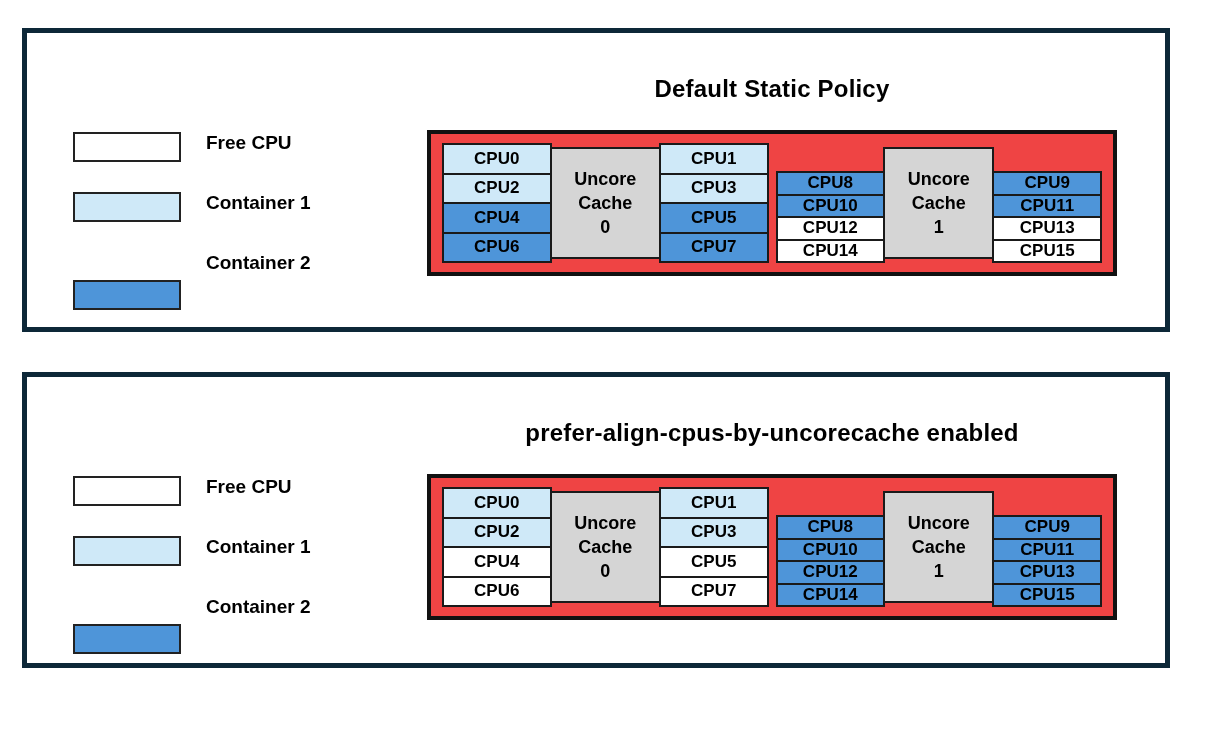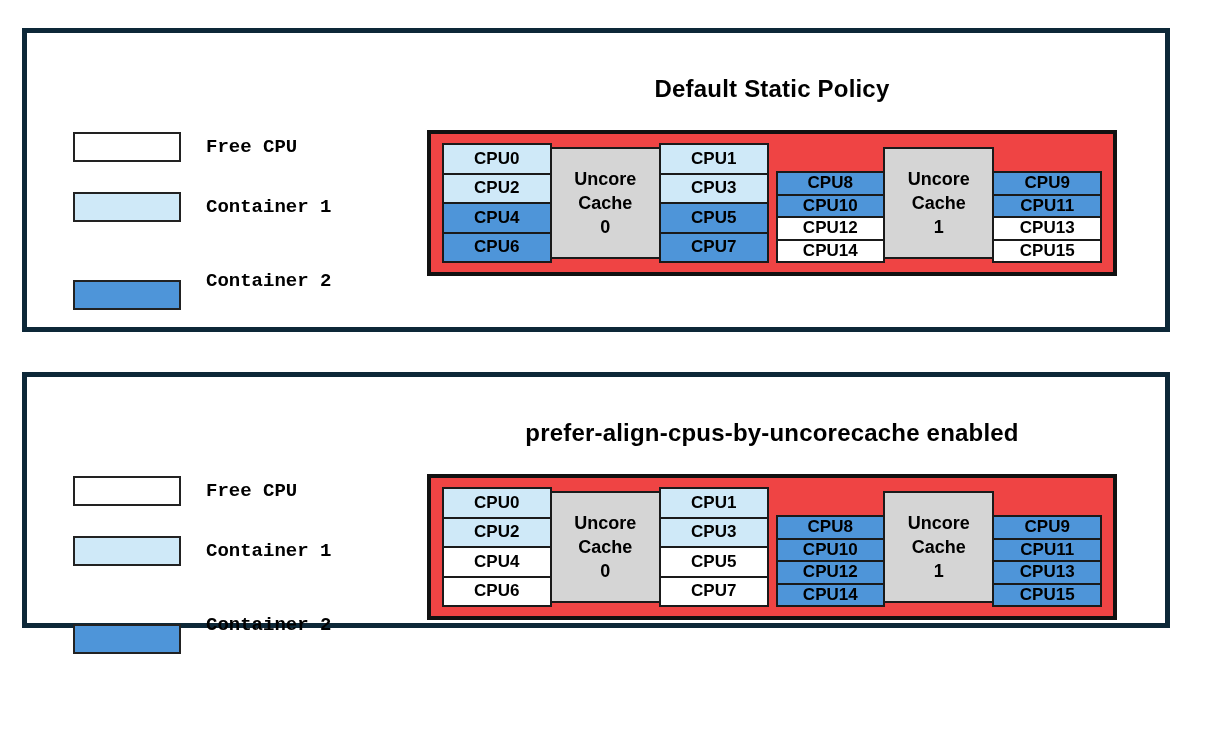--- a/index.html
+++ b/index.html
@@ -22,21 +22,21 @@
   }
   .panel{
     position:absolute;
     left:22px;
     width:1148px;
     height:304px;
     border:5px solid var(--panel_border);
     background:#ffffff;
   }
   .panel.top{top:28px;}
-  .panel.bottom{top:372px;height:256px;}
+  .panel.bottom{top:372px;height:296px;}
   .panel-title{
     margin-top:42px;
     margin-left:400px;
     width:690px;
     text-align:center;
     font-size:24px;
     font-weight:bold;
     letter-spacing:0.2px;
     white-space:nowrap;
   }
@@ -49,23 +49,21 @@
   }
   
   .legend{
     display:flex;
     flex-direction:column;
     gap:30px;
     margin-top:2px;
   }
   .legend-row{
     display:flex;
-    align-items:center;
     gap:25px;
-    font-family:Liberation Mono, monospace;
   }
   .swatch{
     width:108px;
     height:30px;
     border:2.5px solid #222;
   }
   .legend-label{
     font-size:19px;
     font-weight:bold;
     white-space:nowrap;

